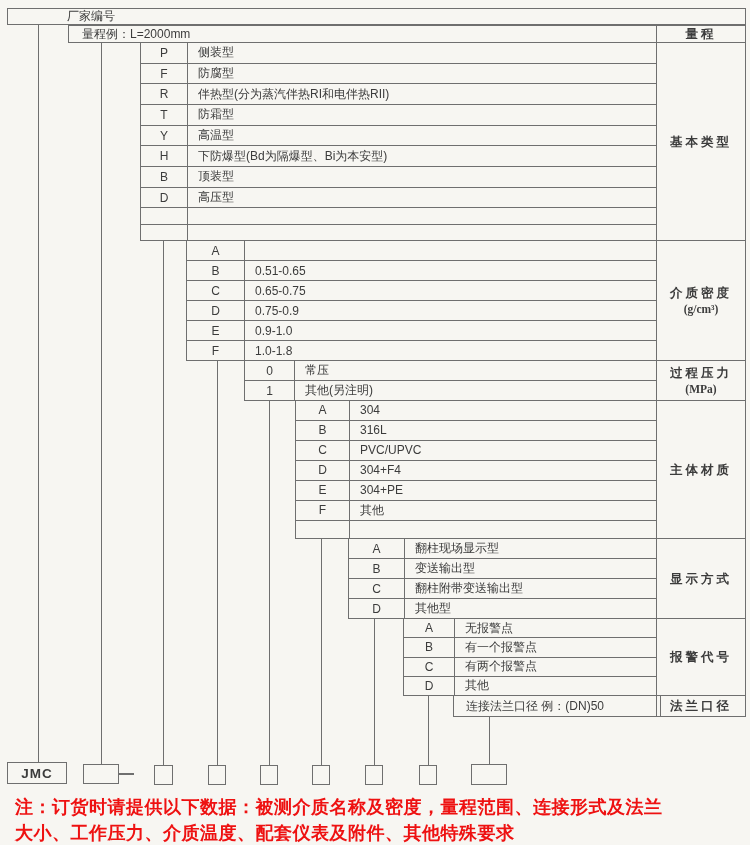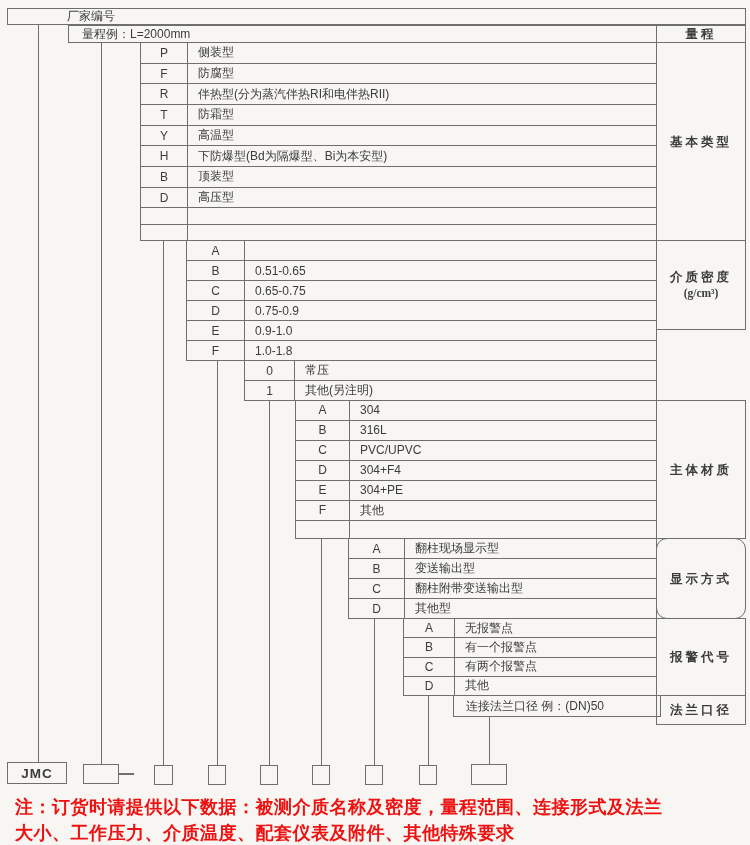--- a/index.html
+++ b/index.html
@@ -132,34 +132,38 @@
       </div>
     <div class="row">
         <div class="code">E</div>
         <div class="desc">0.9-1.0</div>
       </div>
     <div class="row">
         <div class="code">F</div>
         <div class="desc">1.0-1.8</div>
       </div>
   </div>
-  <div class="cat" style="top:240px;height:90px;">
+  <div class="cat" style="top:240px;height:121px;">
     <span>介质密度</span>
     <span class="unit">(g/cm³)</span>
   </div>
 
   <div class="sec" style="left:244px;top:360px;width:413px;height:41px;--cw:49px;">
     <div class="row">
         <div class="code">0</div>
         <div class="desc">常压</div>
       </div>
     <div class="row">
         <div class="code">1</div>
         <div class="desc">其他(另注明)</div>
       </div>
+  </div>
+  <div class="cat" style="top:360px;height:41px;">
+    <span>过程压力</span>
+    <span class="unit">(MPa)</span>
   </div>
 
   <div class="sec" style="left:295px;top:400px;width:362px;height:139px;--cw:53px;">
     <div class="row">
         <div class="code">A</div>
         <div class="desc">304</div>
       </div>
     <div class="row">
         <div class="code">B</div>
         <div class="desc">316L</div>
@@ -198,21 +202,21 @@
       </div>
     <div class="row">
         <div class="code">C</div>
         <div class="desc">翻柱附带变送输出型</div>
       </div>
     <div class="row">
         <div class="code">D</div>
         <div class="desc">其他型</div>
       </div>
   </div>
-  <div class="cat" style="top:538px;height:81px;border-radius:11px;">显示方式</div>
+  <div class="cat" style="top:538px;height:81px;">显示方式</div>
 
   <div class="sec" style="left:403px;top:618px;width:254px;height:78px;--cw:50px;">
     <div class="row">
         <div class="code">A</div>
         <div class="desc">无报警点</div>
       </div>
     <div class="row">
         <div class="code">B</div>
         <div class="desc">有一个报警点</div>
       </div>
@@ -223,21 +227,21 @@
     <div class="row">
         <div class="code">D</div>
         <div class="desc">其他</div>
       </div>
   </div>
   <div class="cat" style="top:618px;height:78px;">报警代号</div>
 
   <div class="sec" style="left:453px;top:695px;width:208px;height:22px;">
     <div class="row single" style="padding-left:12px;">连接法兰口径 例：(DN)50</div>
   </div>
-  <div class="cat" style="top:695px;height:30px;">法兰口径</div>
+  <div class="cat" style="top:695px;height:22px;">法兰口径</div>
 
   <div class="vline" style="left:38px;top:24px;height:739px;"></div>
   <div class="vline" style="left:101px;top:43px;height:722px;"></div>
   <div class="vline" style="left:163px;top:241px;height:525px;"></div>
   <div class="vline" style="left:217px;top:361px;height:405px;"></div>
   <div class="vline" style="left:269px;top:401px;height:365px;"></div>
   <div class="vline" style="left:321px;top:539px;height:227px;"></div>
   <div class="vline" style="left:374px;top:619px;height:147px;"></div>
   <div class="vline" style="left:428px;top:696px;height:70px;"></div>
   <div class="vline" style="left:489px;top:717px;height:49px;"></div>

